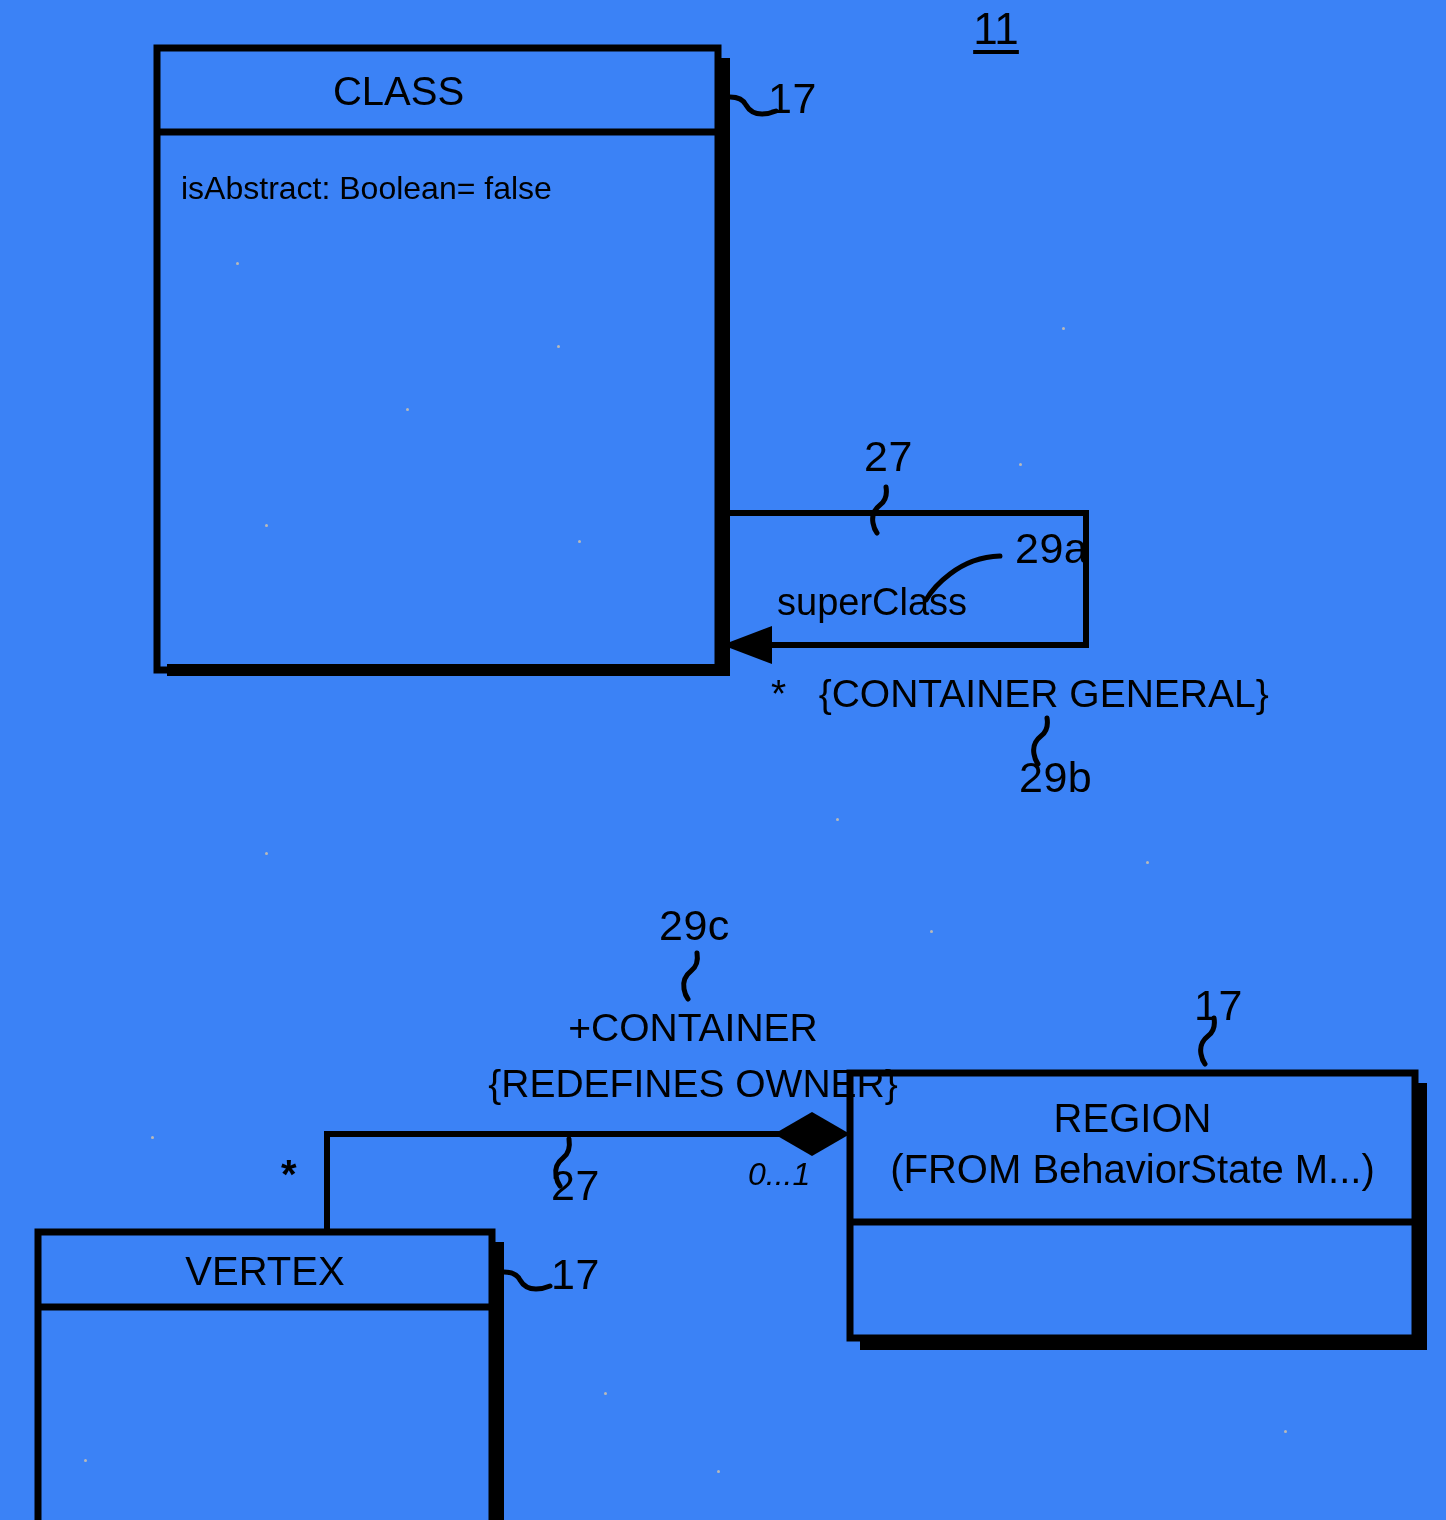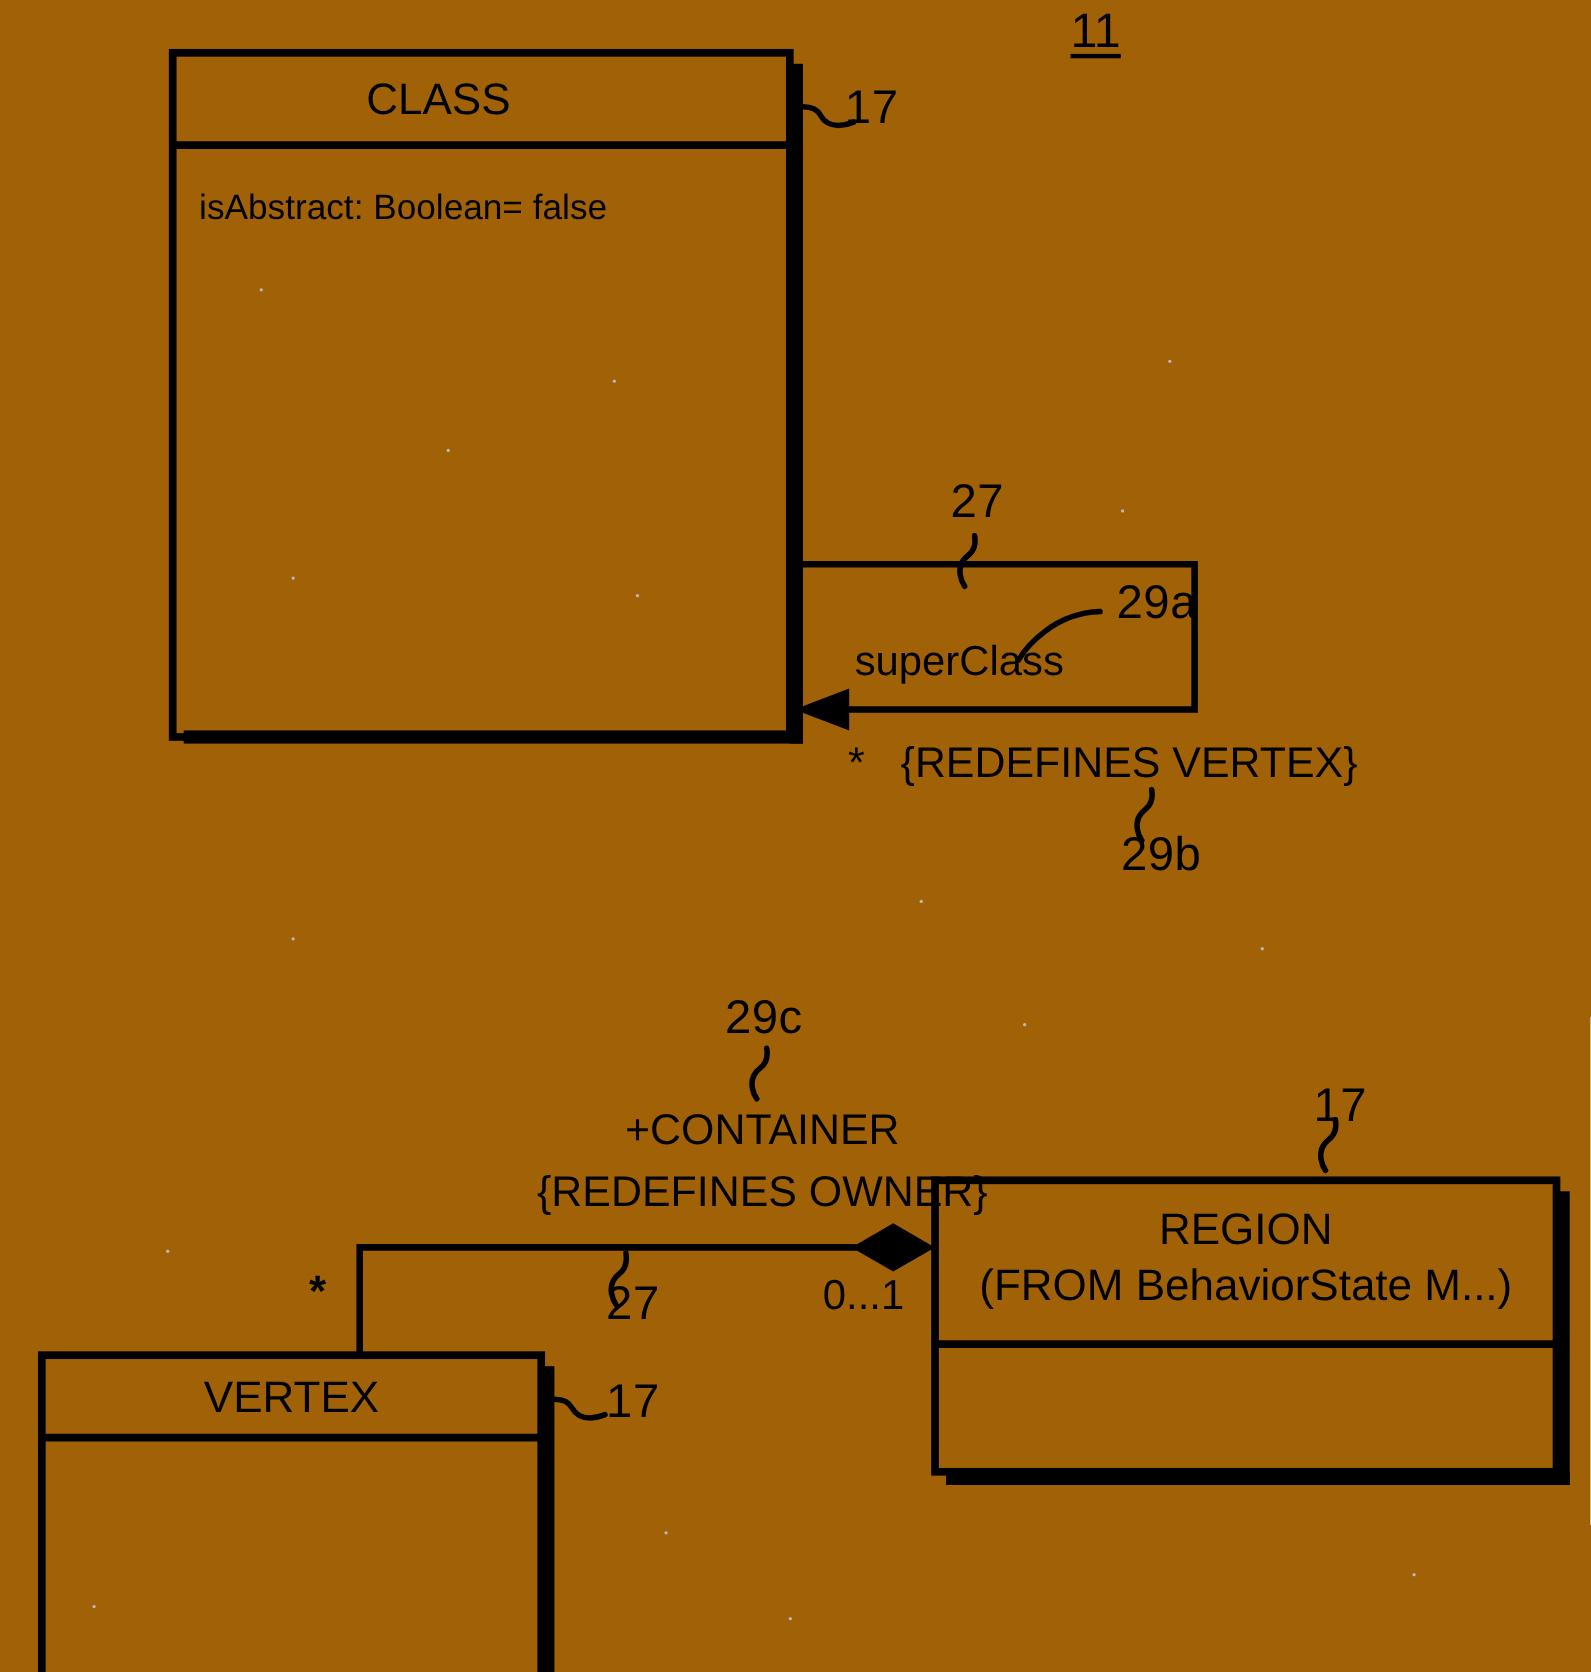--- a/index.html
+++ b/index.html
@@ -5,21 +5,21 @@
 <style>
   html, body {
     margin: 0;
     padding: 0;
     background: #ffffff;
   }
   #figure {
     position: relative;
     width: 1446px;
     height: 1520px;
-    background: #a16207;
+    background: #3b82f6;
     overflow: hidden;
     font-family: "Liberation Sans", sans-serif;
     color: #000000;
   }
   #figure svg.layer {
     position: absolute;
     left: 0;
     top: 0;
     width: 1446px;
     height: 1520px;
@@ -48,21 +48,22 @@
   .cls-attr {
     font-size: 32px;
   }
   .assoc-label {
     font-size: 38px;
   }
   .assoc-label-big {
     font-size: 39px;
   }
   .mult {
-    font-size: 38px;
+    font-size: 32px;
+    font-style: italic;
   }
   .star {
     font-size: 40px;
     font-weight: 700;
   }
   .speck {
     position: absolute;
     background: #b9b9b9;
     width: 3px;
     height: 3px;
@@ -136,21 +137,21 @@
   <div class="txt cls-title center" style="left:160px; top:70px; width:477px;">CLASS</div>
   <div class="txt cls-attr" style="left:181px; top:172px;">isAbstract: Boolean= false</div>
 
   <div class="txt ref" style="left:768px; top:76px;">17</div>
 
   <div class="txt ref" style="left:864px; top:434px;">27</div>
 
   <div class="txt ref" style="left:1000px; top:526px;margin-left:15px;">29a</div>
   <div class="txt assoc-label" style="left:777px; top:582px;">superClass</div>
 
-  <div class="txt assoc-label-big" style="left:771px; top:673px;">*   {REDEFINES VERTEX}</div>
+  <div class="txt assoc-label-big" style="left:771px; top:673px;">*   {CONTAINER GENERAL}</div>
   <div class="txt ref" style="left:1019px; top:755px;">29b</div>
 
   <div class="txt ref" style="left:659px; top:903px;">29c</div>
 
   <div class="txt assoc-label-big center" style="left:443px; top:1007px; width:500px;">+CONTAINER</div>
   <div class="txt assoc-label-big center" style="left:393px; top:1063px; width:600px;">{REDEFINES OWNER}</div>
 
   <div class="txt star" style="left:281px; top:1153px;">*</div>
 
   <div class="txt ref" style="left:551px; top:1163px;">27</div>

